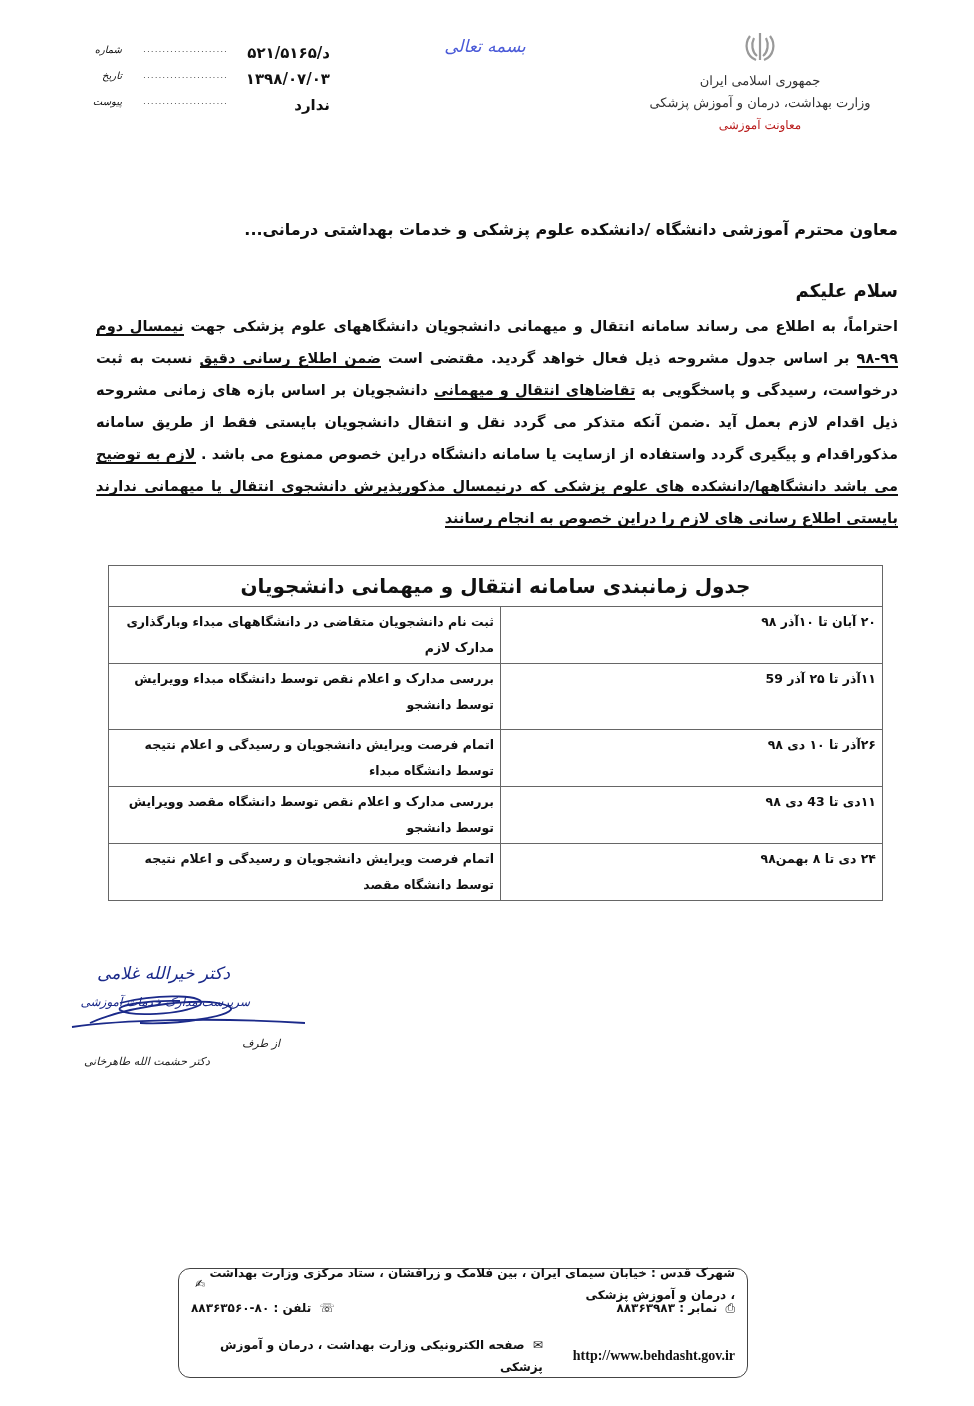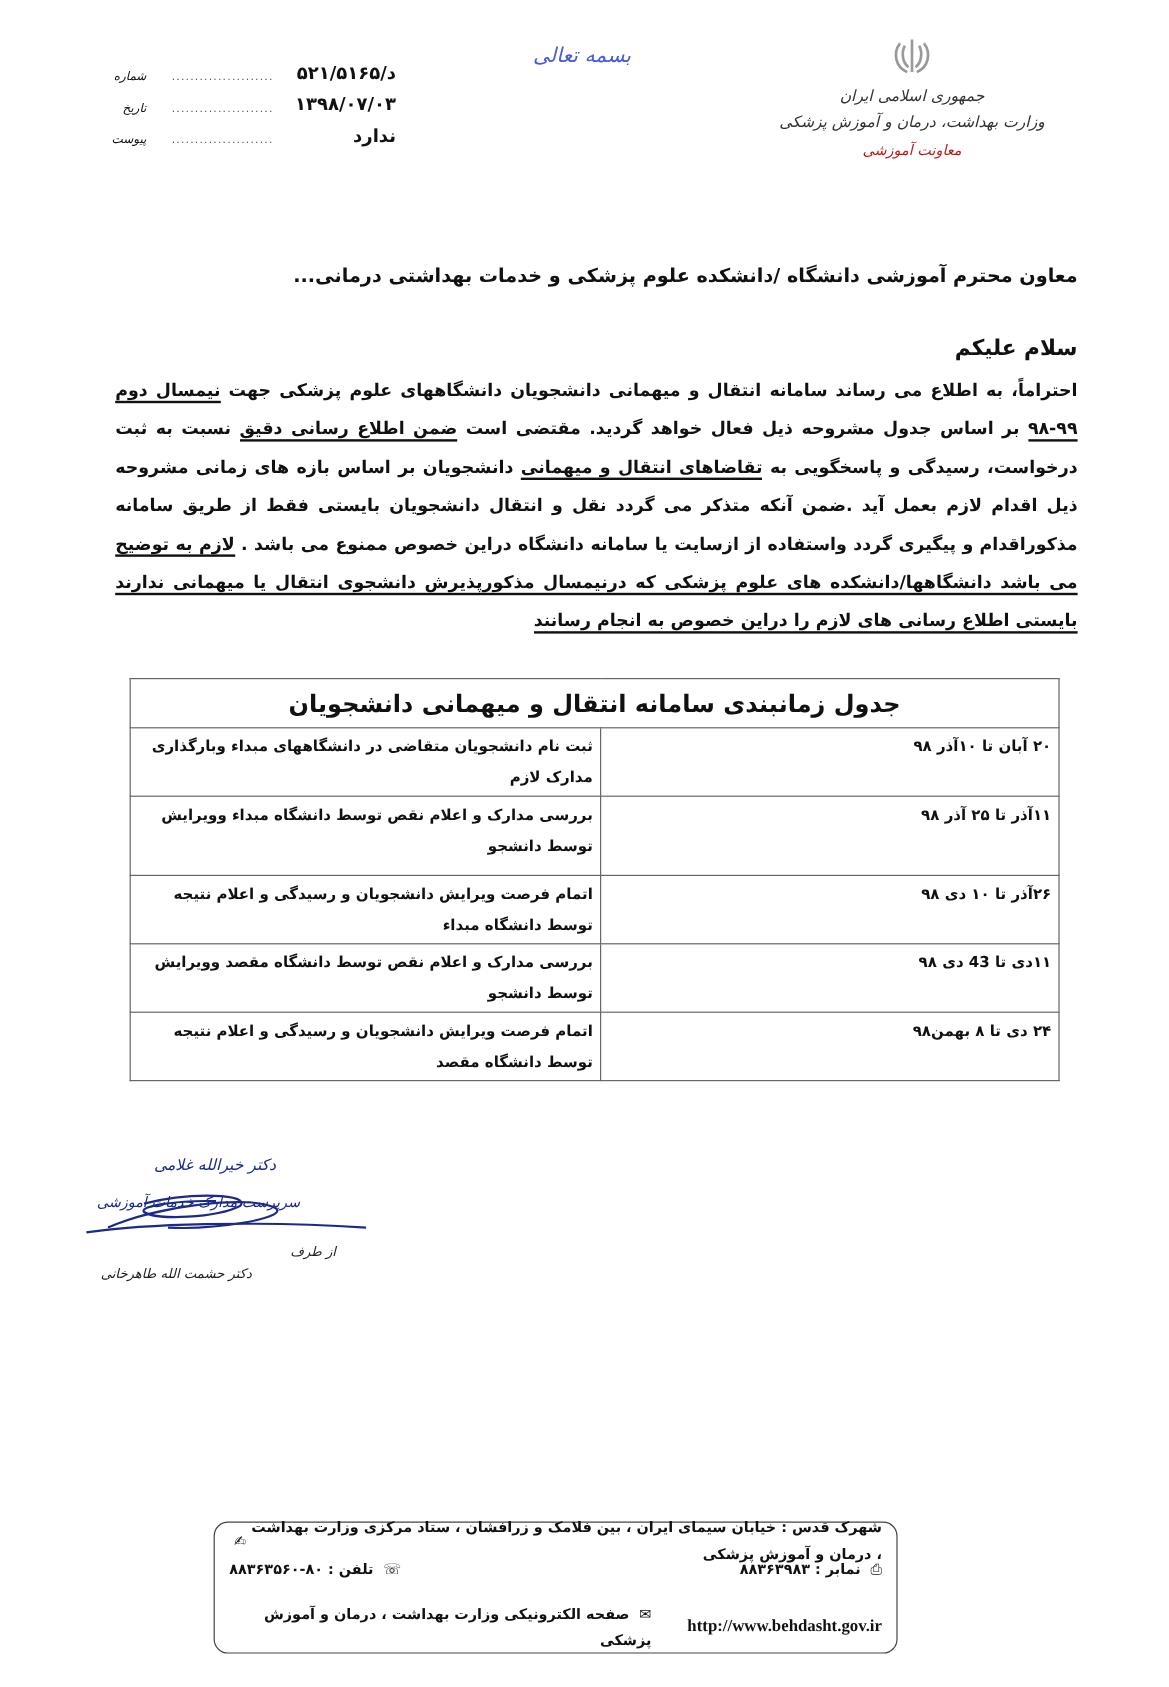--- a/index.html
+++ b/index.html
@@ -4,28 +4,28 @@
 <style>
   html, body { margin: 0; padding: 0; background: #ffffff; }
   body { width: 974px; height: 1406px; position: relative; overflow: hidden;
          font-family: "DejaVu Sans", sans-serif; color: #111; }
   .rtl { direction: rtl; unicode-bidi: embed; }
   .abs { position: absolute; }
 
   
   #logo { left: 640px; top: 30px; width: 240px; text-align: center; color: #333; }
   #emblem { width: 36px; height: 34px; margin: 0 auto 2px; }
-  .lh-line { font-family: "DejaVu Serif", serif; font-style: italic; font-size: 13px; line-height: 22px; }
+  .lh-line { font-family: "DejaVu Serif", serif; font-size: 13px; line-height: 22px; }
   .lh-line.small { font-size: 12px; color: #b91c1c; }
 
   #bismillah { left: 440px; top: 36px; width: 90px; text-align: center;
                font-family: "DejaVu Serif", serif; font-style: italic; font-size: 17px; color: #4a5ad8; }
 
   #meta { left: 100px; top: 44px; width: 250px; }
-  .meta-row { display: flex; flex-direction: row-reverse; align-items: flex-end; height: 26px; }
+  .meta-row { display: flex; flex-direction: row-reverse; align-items: flex-start; height: 26px; }
   .meta-label { font-family: "DejaVu Serif", serif; font-style: italic; font-size: 10px; width: 22px; text-align: right; }
   .meta-dots { width: 100px; text-align: right; font-size: 9px; letter-spacing: 1px; color: #555; overflow: hidden; white-space: nowrap; margin: 0 6px; }
   .meta-value { flex: 1; text-align: right; font-weight: bold; font-size: 15px; padding-right: 20px; }
 
   
   #addressee { right: 76px; top: 220px; font-weight: bold; font-size: 16px; }
   #greeting { right: 76px; top: 280px; font-weight: bold; font-size: 18px; }
   #body-text { left: 96px; right: 76px; top: 310px; font-weight: bold; font-size: 14.5px;
                line-height: 32px; text-align: justify; }
   .ul { border-bottom: 2px solid #111; }
@@ -101,21 +101,21 @@
     </colgroup>
   <tbody>
       <tr>
         <th colspan="2">جدول زمانبندی سامانه انتقال و میهمانی دانشجویان</th>
       </tr>
   <tr class="r1">
     <td>۲۰ آبان تا ۱۰آذر ۹۸</td>
     <td>ثبت نام دانشجویان متقاضی در دانشگاههای مبداء وبارگذاری مدارک لازم</td>
   </tr>
   <tr class="r2">
-    <td>۱۱آذر تا ۲۵ آذر ۹۸</td>
+    <td>۱۱آذر تا ۲۵ آذر 59</td>
     <td>بررسی مدارک و اعلام نقص توسط دانشگاه مبداء وویرایش توسط دانشجو</td>
   </tr>
   <tr class="r3">
     <td>۲۶آذر تا ۱۰ دی ۹۸</td>
     <td>اتمام فرصت ویرایش دانشجویان و رسیدگی و اعلام نتیجه توسط دانشگاه مبداء</td>
   </tr>
   <tr class="r4">
     <td>۱۱دی تا 43 دی ۹۸</td>
     <td>بررسی مدارک و اعلام نقص توسط دانشگاه مقصد وویرایش توسط دانشجو</td>
   </tr>
@@ -127,21 +127,21 @@
   </table>
 
 <div id="signature" class="abs rtl">
   <svg width="260" height="90" style="position:absolute;left:0;top:10px;">
     <g fill="none" stroke="#1b2a8a" stroke-width="1.8">
       <path d="M12 62 C60 55 150 52 245 58"></path>
       <path d="M60 38 C100 28 150 30 140 40 C120 50 70 52 60 45 C55 40 90 35 120 36"></path>
       <path d="M30 58 C70 40 150 30 170 42 C180 50 120 60 80 58"></path>
     </g>
   </svg>
-  <div class="sig-text" style="right:90px;top:8px;font-size:13px;">دکتر خیرالله غلامی</div>
+  <div class="sig-text" style="right:90px;top:8px;font-size:17px;">دکتر خیرالله غلامی</div>
   <div class="sig-text" style="right:70px;top:40px;font-size:12px;">سرپرست مدارک خدمات آموزشی</div>
   <div class="sig-text" style="right:40px;top:82px;font-size:11px;color:#222;">از طرف</div>
   <div class="sig-text" style="right:110px;top:100px;font-size:11px;color:#222;">دکتر حشمت الله طاهرخانی</div>
 </div>
 
 <div id="footer" class="abs rtl">
   <div class="f-line" style="top:4px;justify-content:flex-start;">
     <span class="f-ic">✍</span>
     <span>شهرک قدس : خیابان سیمای ایران ، بین فلامک و زرافشان ، ستاد مرکزی وزارت بهداشت ، درمان و آموزش پزشکی</span>
   </div>

